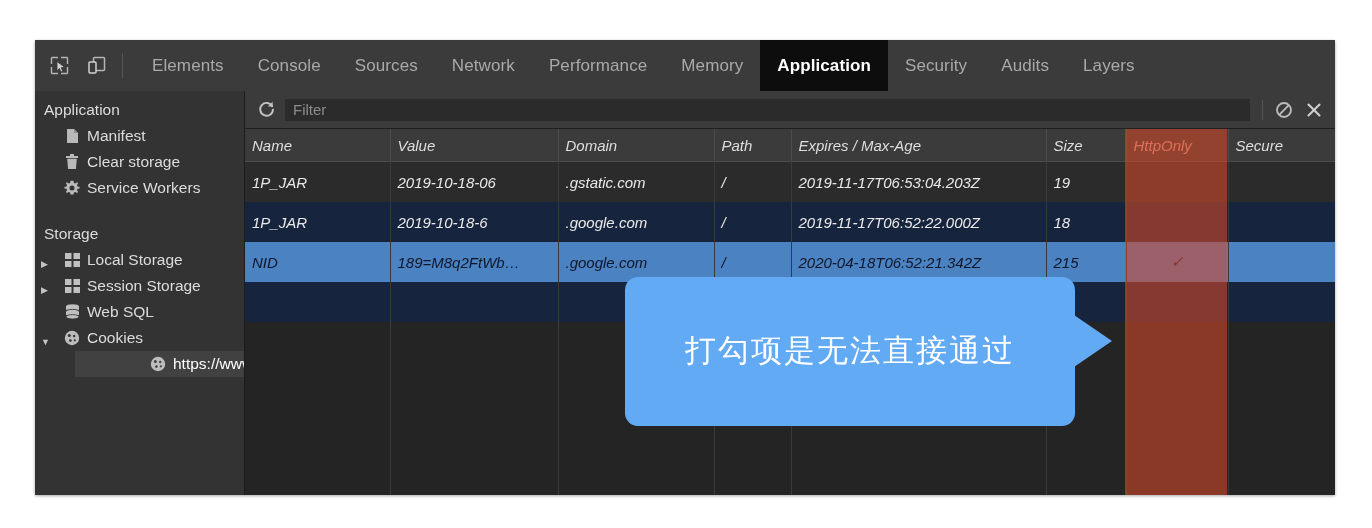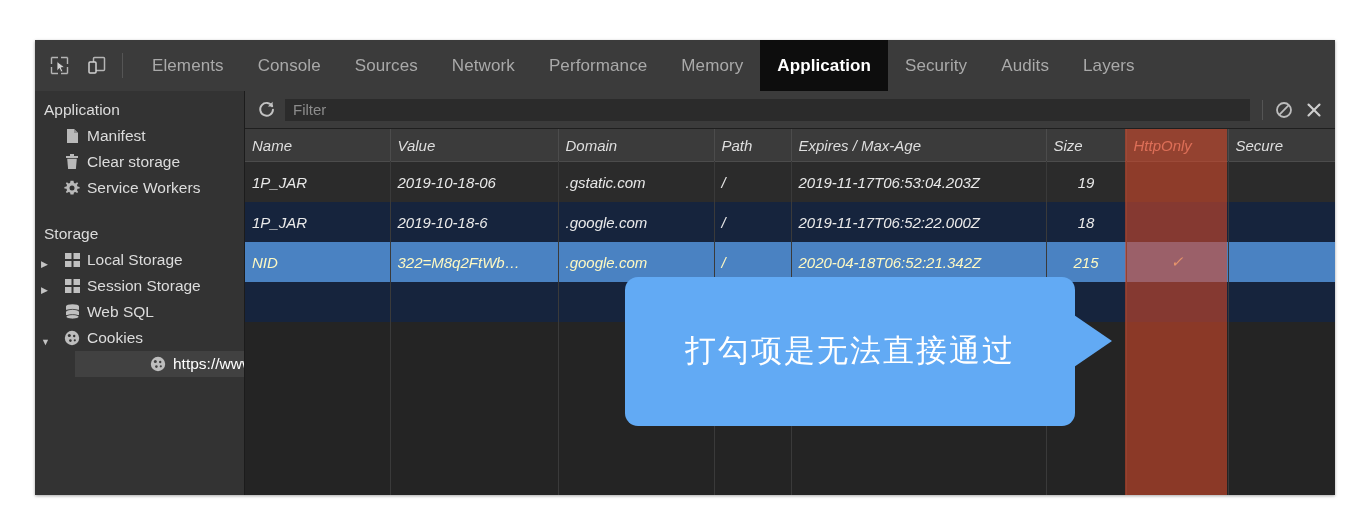--- a/index.html
+++ b/index.html
@@ -196,23 +196,23 @@
   table.cookies td {
     height: 40px;
     padding: 0 7px;
     border-right: 1px solid #3a3a3a;
     white-space: nowrap;
     overflow: hidden;
     text-overflow: ellipsis;
   }
   tr.row-normal td { background: #2b2b2b; color: #e8e8e8; }
   tr.row-alt td    { background: #16243d; color: #eaeaea; }
-  tr.row-sel td    { background: #4a82c2; color: #fef9c3; }
+  tr.row-sel td    { background: #4a82c2; color: #0f172a; }
   tr.row-empty td  { background: #16243d; }
-  td.num { text-align: center; }
+  td.num { text-align: left; }
   td.check { text-align: center; color: #f3e2dd; }
 
   
   col.c-name     { width: 145px; }
   col.c-value    { width: 168px; }
   col.c-domain   { width: 156px; }
   col.c-path     { width: 77px;  }
   col.c-expires  { width: 255px; }
   col.c-size     { width: 80px;  }
   col.c-httponly { width: 102px; }
@@ -520,21 +520,21 @@
               <td>.google.com</td>
               <td>/</td>
               <td>2019-11-17T06:52:22.000Z</td>
               <td class="num">18</td>
               <td class="check"></td>
               <td></td>
             </tr>
 
             <tr class="row-sel">
               <td>NID</td>
-              <td>322=M8q2FtWb…</td>
+              <td>189=M8q2FtWb…</td>
               <td>.google.com</td>
               <td>/</td>
               <td>2020-04-18T06:52:21.342Z</td>
               <td class="num">215</td>
               <td class="check">✓</td>
               <td></td>
             </tr>
 
             <tr class="row-empty">
               <td></td>

